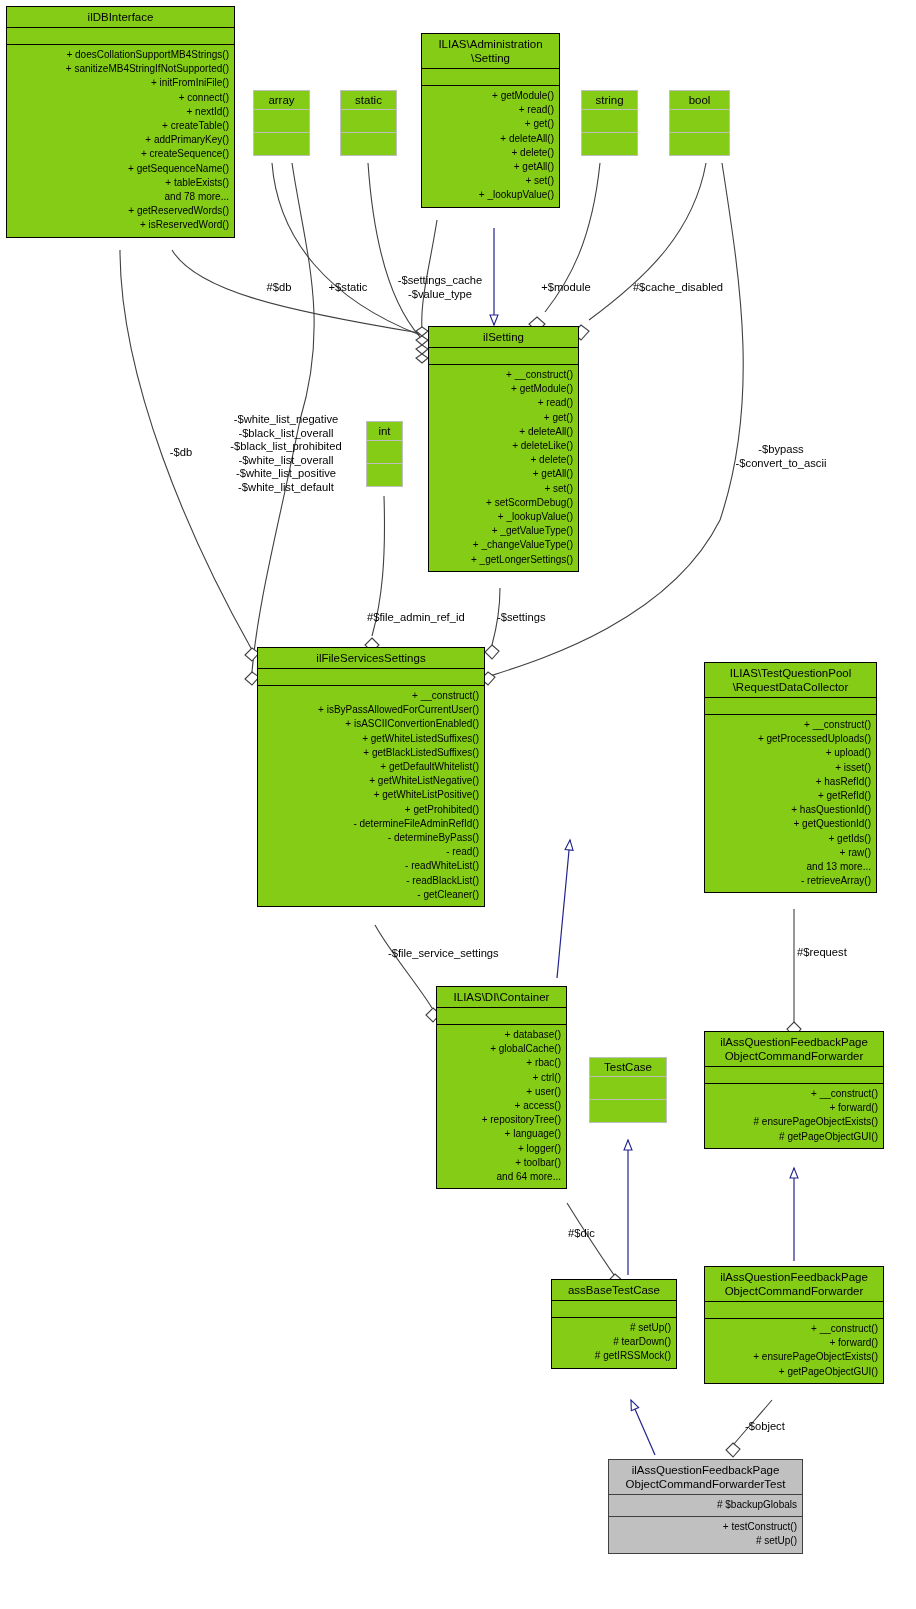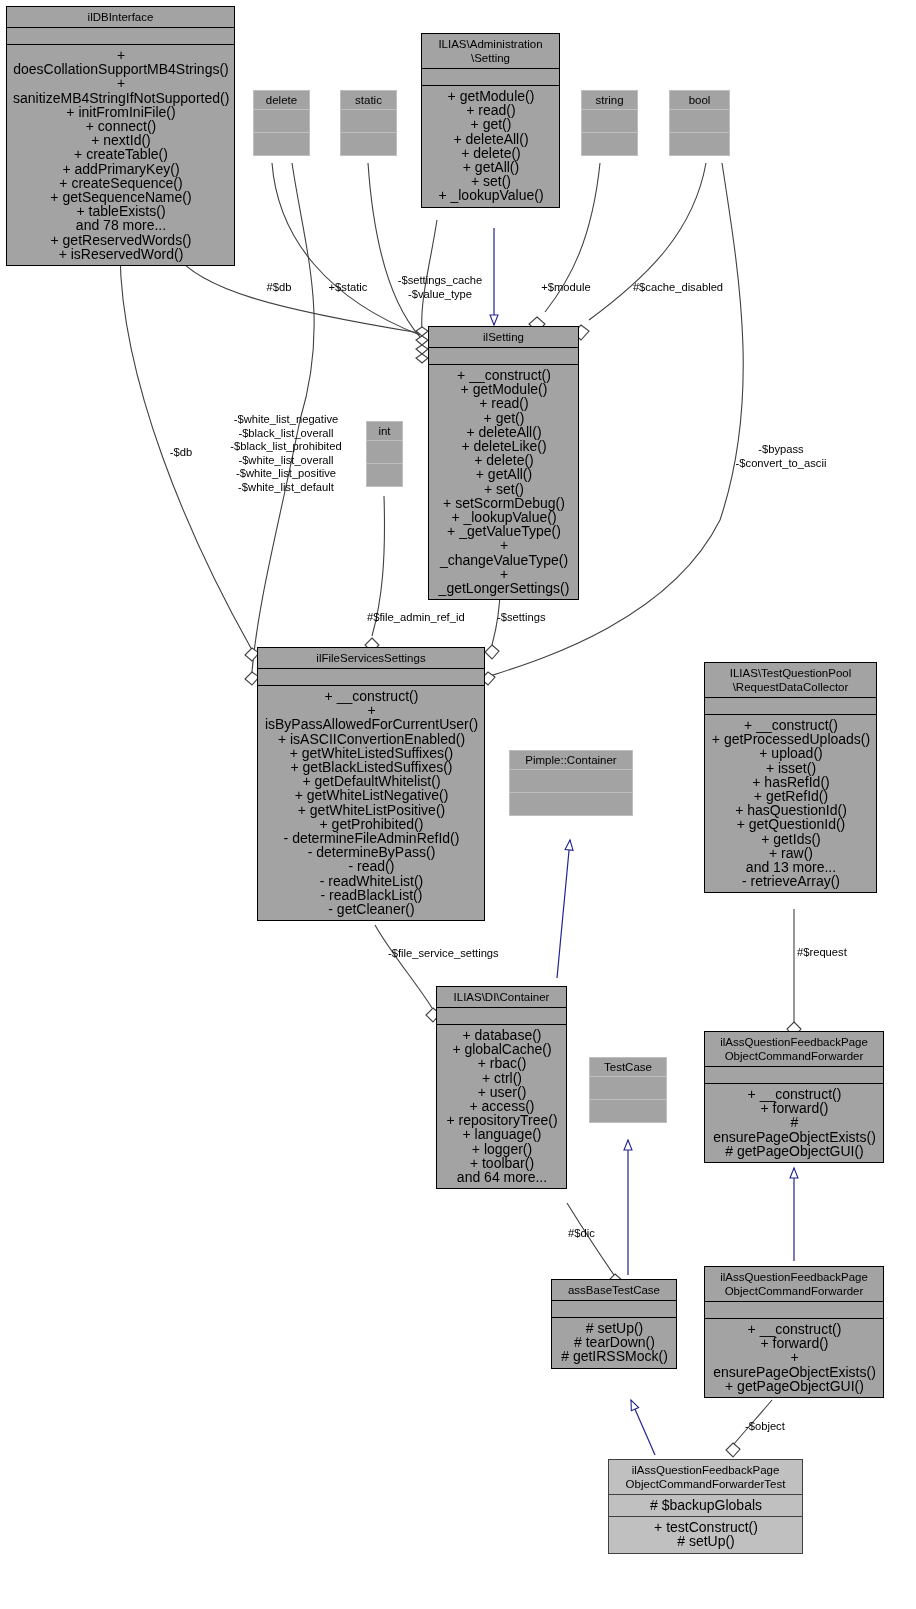--- a/index.html
+++ b/index.html
@@ -25,21 +25,21 @@
     top: 0;
     width: 916px;
     height: 1609px;
     pointer-events: none;
   }
 
   
   .node {
     position: absolute;
     box-sizing: border-box;
-    background: #a3a3a3;
+    background: #84cc16;
     border: 1px solid #000000;
     z-index: 5;
   }
   .node.gray-border {
     border: 1px solid #bfbfbf;
   }
   .node.filled {
     background: #c0c0c0;
     border: 1px solid #404040;
   }
@@ -60,26 +60,26 @@
   }
   .node.gray-border .sep {
     background: #bfbfbf;
   }
   .node.filled .sep {
     background: #404040;
   }
   .node .attrs,
   .node .ops {
     box-sizing: border-box;
-    font-size: 14px;
+    font-size: 10px;
     line-height: 14.2px;
     padding: 3px 5px 4px 6px;
     color: #000000;
     white-space: pre-line;
-    text-align: center;
+    text-align: right;
   }
   .node .attrs.empty {
     min-height: 16px;
     padding: 3px 5px;
   }
   .node .ops.empty {
     min-height: 16px;
     padding: 3px 5px;
   }
   .node.compact .title {
@@ -196,21 +196,21 @@
 + addPrimaryKey()
 + createSequence()
 + getSequenceName()
 + tableExists()
 and 78 more...
 + getReservedWords()
 + isReservedWord()</div>
   </div>
 
   <div class="node gray-border compact" style="left:253px; top:90px; width:57px;">
-    <div class="title">delete</div>
+    <div class="title">array</div>
     <div class="sep"></div>
     <div class="attrs empty"></div>
     <div class="sep"></div>
     <div class="ops empty"></div>
   </div>
 
   <div class="node gray-border compact" style="left:340px; top:90px; width:57px;">
     <div class="title">static</div>
     <div class="sep"></div>
     <div class="attrs empty"></div>
@@ -294,27 +294,20 @@
 + getWhiteListPositive()
 + getProhibited()
 - determineFileAdminRefId()
 - determineByPass()
 - read()
 - readWhiteList()
 - readBlackList()
 - getCleaner()</div>
   </div>
 
-  <div class="node gray-border compact" style="left:509px; top:750px; width:124px;">
-    <div class="title">Pimple::Container</div>
-    <div class="sep"></div>
-    <div class="attrs empty"></div>
-    <div class="sep"></div>
-    <div class="ops empty"></div>
-  </div>
 
   <div class="node" style="left:704px; top:662px; width:173px;">
     <div class="title">ILIAS\TestQuestionPool
 \RequestDataCollector</div>
     <div class="sep"></div>
     <div class="attrs empty"></div>
     <div class="sep"></div>
     <div class="ops">+ __construct()
 + getProcessedUploads()
 + upload()

